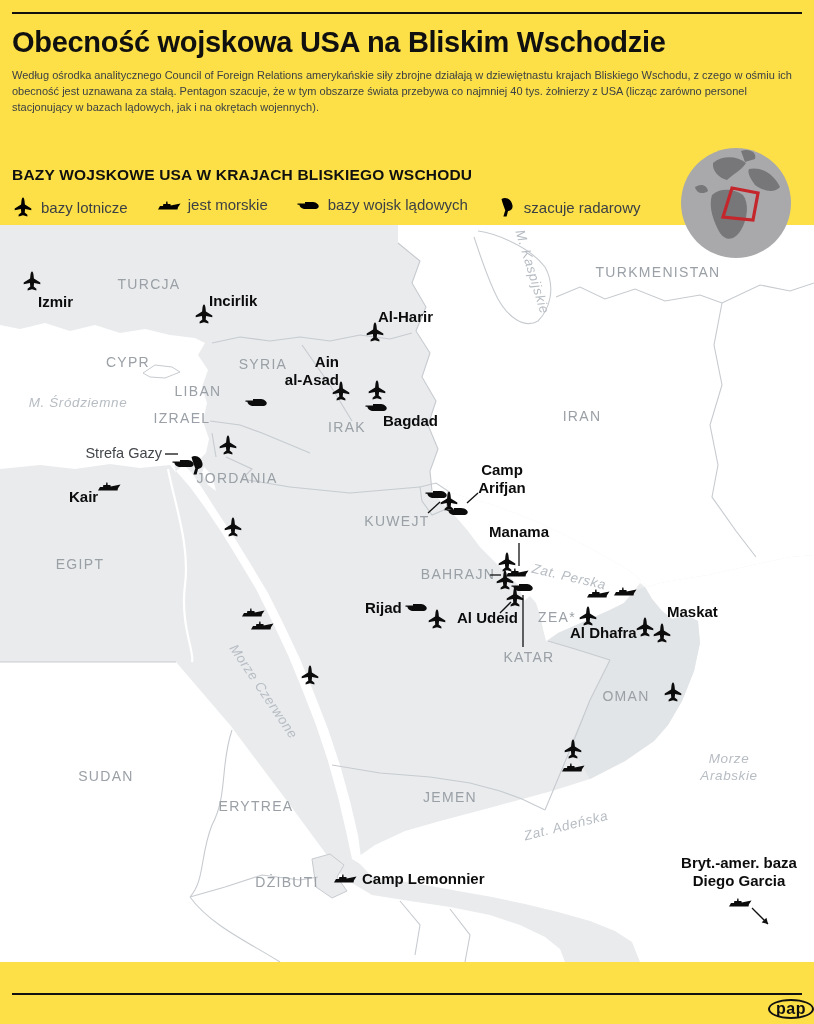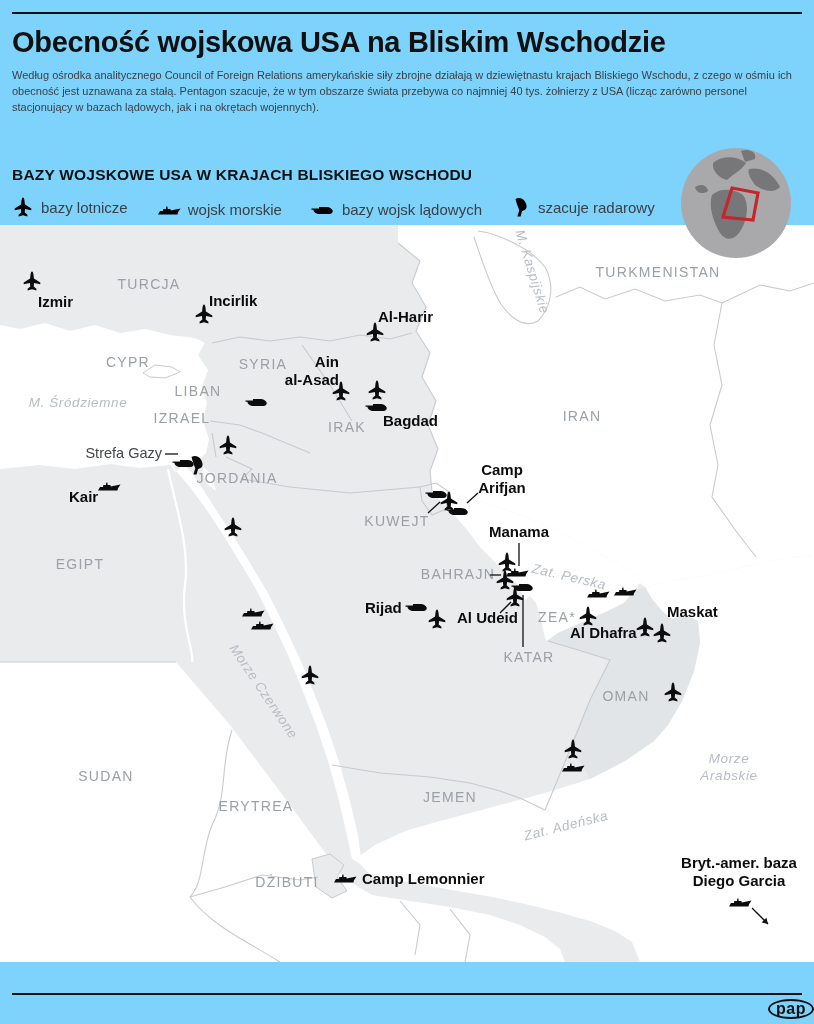--- a/index.html
+++ b/index.html
@@ -1,24 +1,24 @@
 <!DOCTYPE html>
 <html><head>
 <meta charset="utf-8">
 <style>
   html,body{margin:0;padding:0;background:#ffffff;}
-  .page{position:relative;width:814px;height:1024px;background:#7dd3fc;overflow:hidden;
+  .page{position:relative;width:814px;height:1024px;background:#fde047;overflow:hidden;
         font-family:"Liberation Sans","DejaVu Sans",sans-serif;color:#111;}
   .topline{position:absolute;left:12px;top:12px;width:790px;height:0;border-top:2px solid #111;}
   .title{position:absolute;left:12px;top:26px;width:790px;margin:0;
          font-size:29px;font-weight:800;letter-spacing:-0.3px;color:#101010;}
   .intro{position:absolute;left:12px;top:68px;width:792px;margin:0;
          font-size:11px;line-height:1.44;color:#3c4044;}
   .legend-head{position:absolute;left:12px;top:166px;margin:0;font-size:15.5px;font-weight:800;color:#101010;letter-spacing:0.2px;}
-  .legend-row{position:absolute;left:12px;top:196px;display:flex;align-items:flex-end;gap:29px;}
+  .legend-row{position:absolute;left:12px;top:196px;display:flex;align-items:flex-start;gap:29px;}
   .legend-item{display:flex;align-items:center;gap:7px;}
   .legend-item svg{display:block;}
   .legend-label{font-size:15px;color:#3c4044;}
   .map-wrap{position:absolute;left:0;top:225px;width:814px;height:737px;}
   .globe{position:absolute;left:675px;top:143px;width:122px;height:120px;}
   .footer-src{position:absolute;left:12px;top:968px;margin:0;font-size:14.5px;color:#3c4044;}
   .footer-line{position:absolute;left:12px;top:993px;width:790px;height:0;border-top:2px solid #111;}
   .pap-logo{position:absolute;left:768px;top:999px;border:2.5px solid #111;border-radius:50%;
             padding:0 6px 1px 6px;font-weight:800;font-size:16px;letter-spacing:0.5px;color:#111;line-height:15px;}
   
@@ -45,21 +45,21 @@
     <div class="legend-item">
       <svg width="22" height="22" viewBox="-11 -11 22 22">
           <use href="#m-jet"></use>
         </svg>
       <span class="legend-label">bazy lotnicze</span>
     </div>
     <div class="legend-item">
       <svg width="24" height="16" viewBox="-12 -8 24 16">
           <use href="#m-ship"></use>
         </svg>
-      <span class="legend-label">wojsk morskie</span>
+      <span class="legend-label">jest morskie</span>
     </div>
     <div class="legend-item">
       <svg width="24" height="14" viewBox="-12 -7 24 14">
           <use href="#m-tank"></use>
         </svg>
       <span class="legend-label">bazy wojsk lądowych</span>
     </div>
     <div class="legend-item">
       <svg width="20" height="22" viewBox="-10 -11 20 22">
           <use href="#m-radar"></use>

